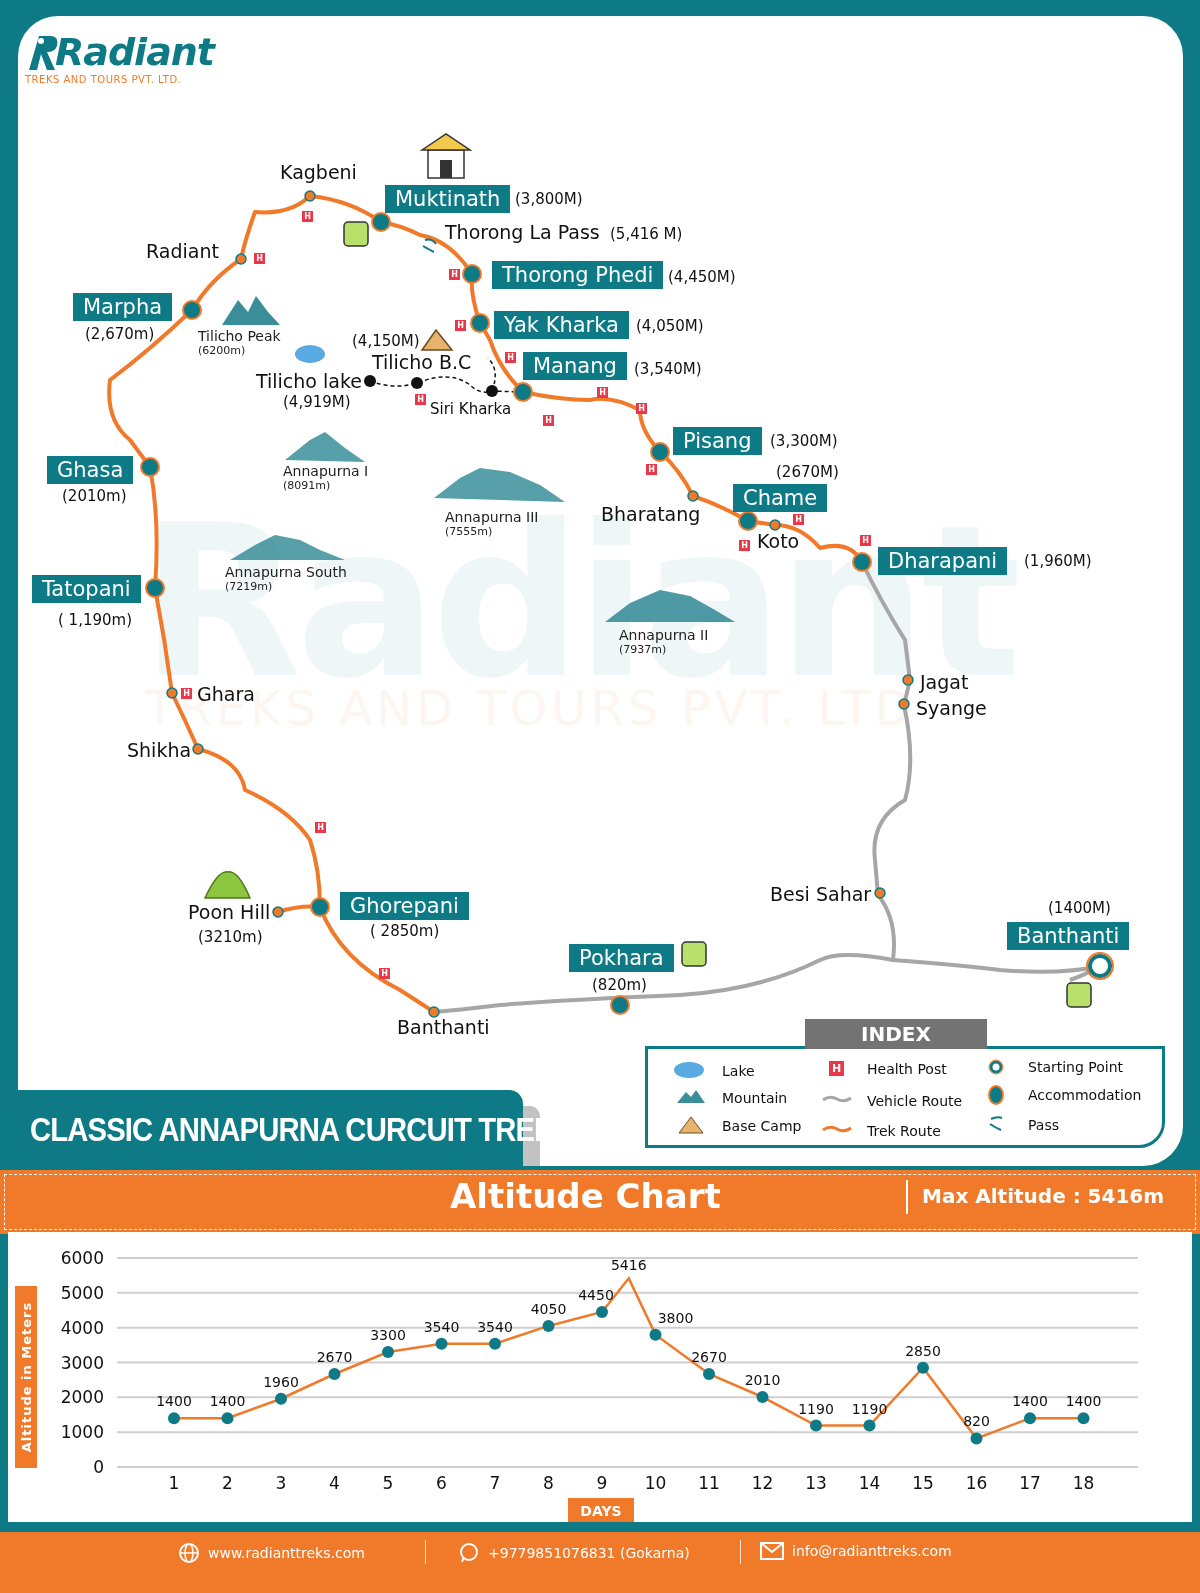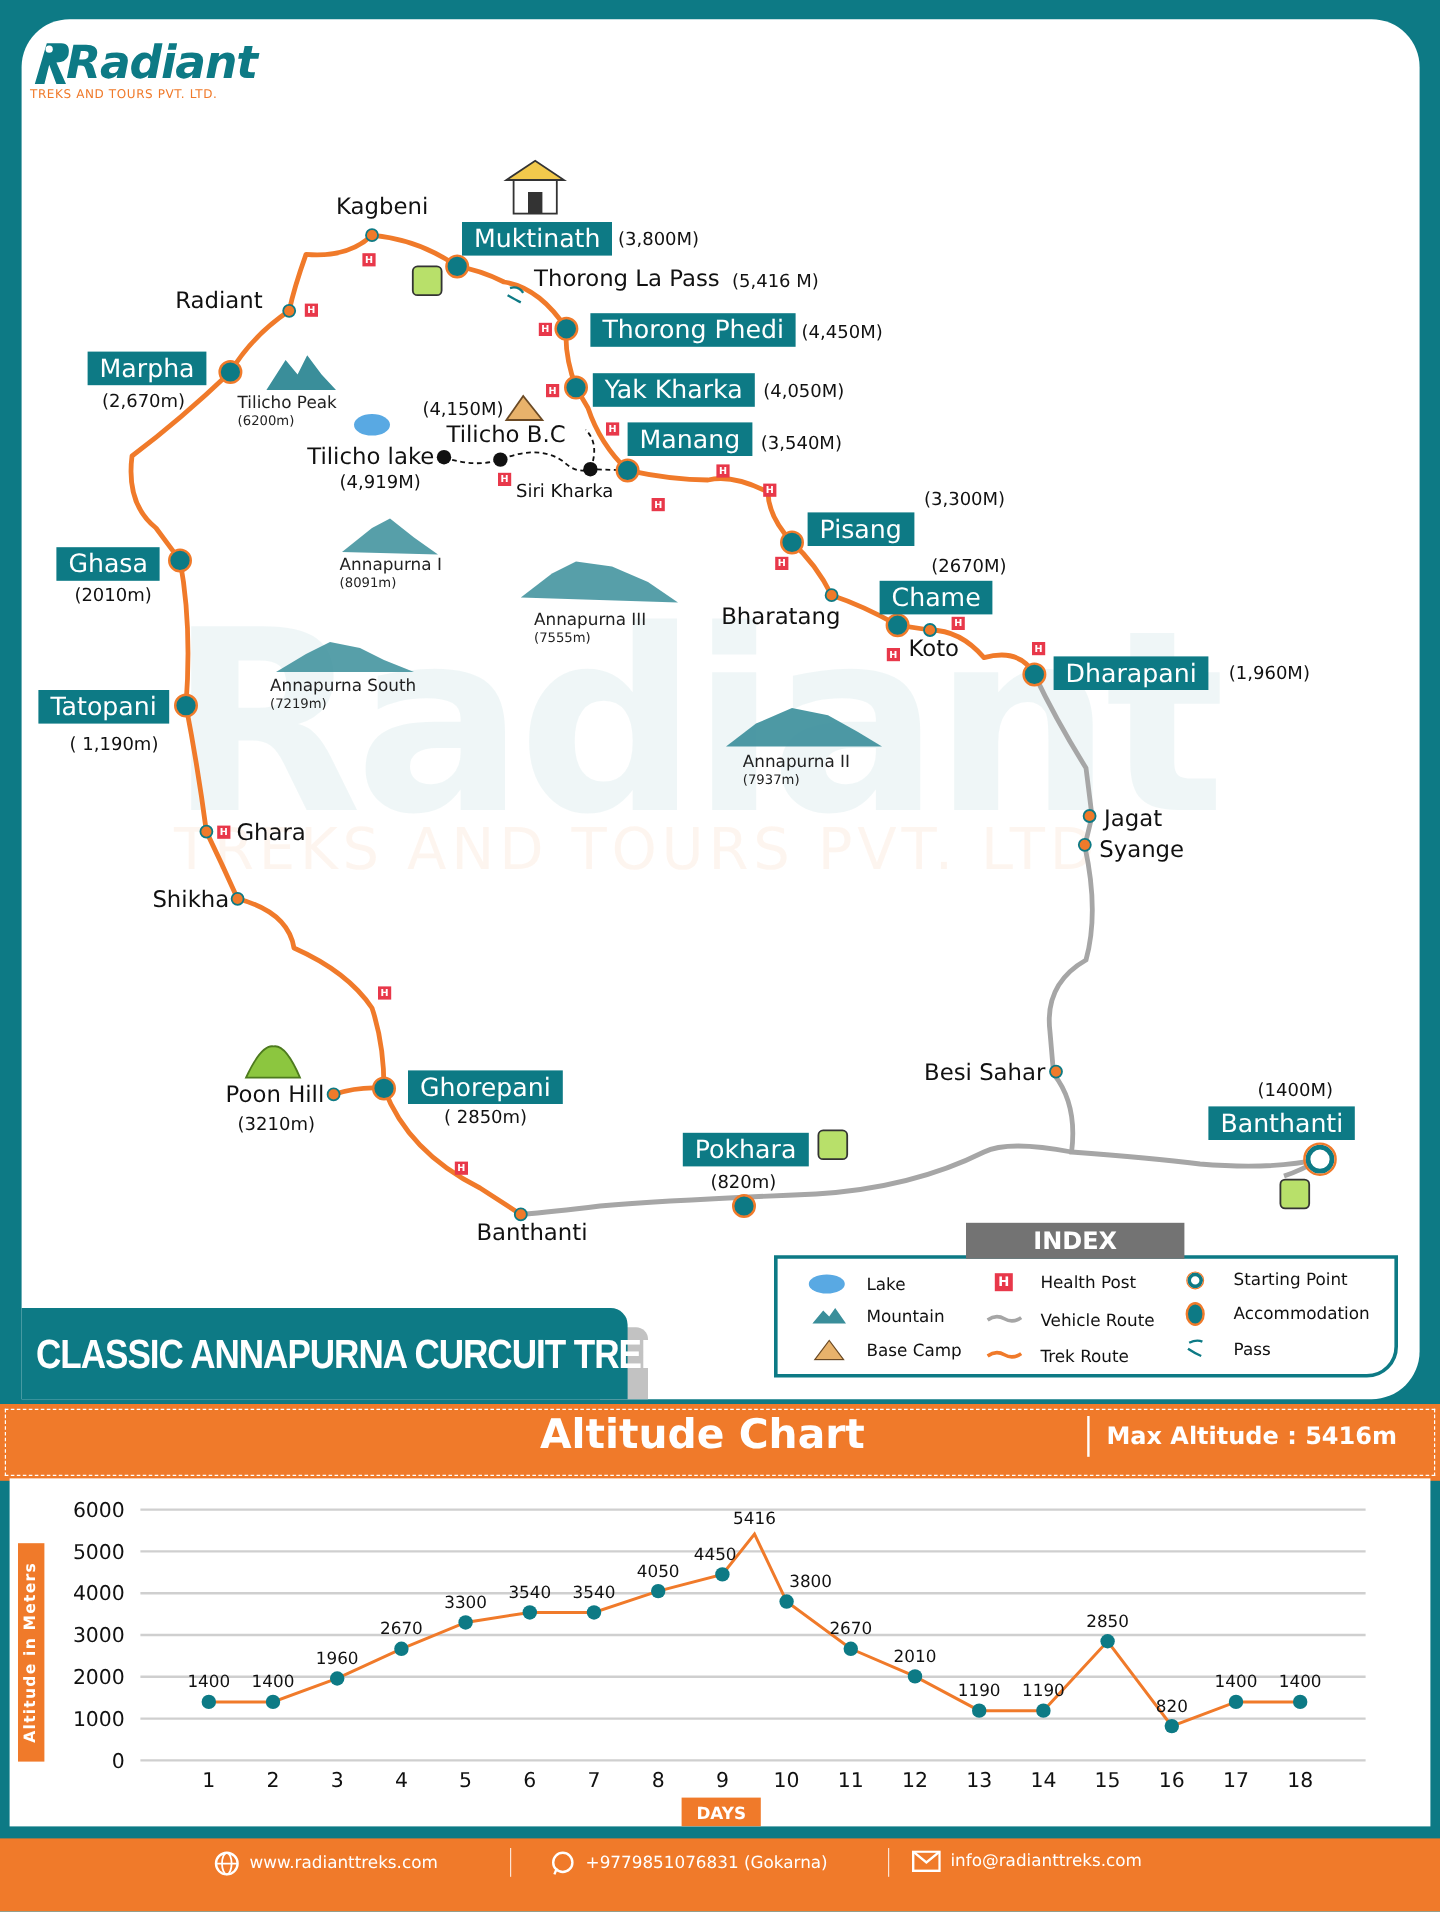--- a/index.html
+++ b/index.html
@@ -167,21 +167,21 @@
 
 <div class="tag" style="left:385px;top:185px">Muktinath</div>
 <div class="alt" style="left:515px;top:190px">(3,800M)</div>
 <div class="tag" style="left:492px;top:261px">Thorong Phedi</div>
 <div class="alt" style="left:668px;top:268px">(4,450M)</div>
 <div class="tag" style="left:494px;top:311px">Yak Kharka</div>
 <div class="alt" style="left:636px;top:317px">(4,050M)</div>
 <div class="tag" style="left:523px;top:352px">Manang</div>
 <div class="alt" style="left:634px;top:360px">(3,540M)</div>
 <div class="tag" style="left:673px;top:427px">Pisang</div>
-<div class="alt" style="left:770px;top:407px">(3,300M)</div>
+<div class="alt" style="left:770px;top:432px">(3,300M)</div>
 <div class="alt" style="left:776px;top:463px">(2670M)</div>
 <div class="tag" style="left:733px;top:484px">Chame</div>
 <div class="tag" style="left:878px;top:547px">Dharapani</div>
 <div class="alt" style="left:1024px;top:552px">(1,960M)</div>
 <div class="tag" style="left:73px;top:293px">Marpha</div>
 <div class="alt" style="left:85px;top:325px">(2,670m)</div>
 <div class="tag" style="left:47px;top:456px">Ghasa</div>
 <div class="alt" style="left:62px;top:487px">(2010m)</div>
 <div class="tag" style="left:32px;top:575px">Tatopani</div>
 <div class="alt" style="left:58px;top:611px">( 1,190m)</div>

